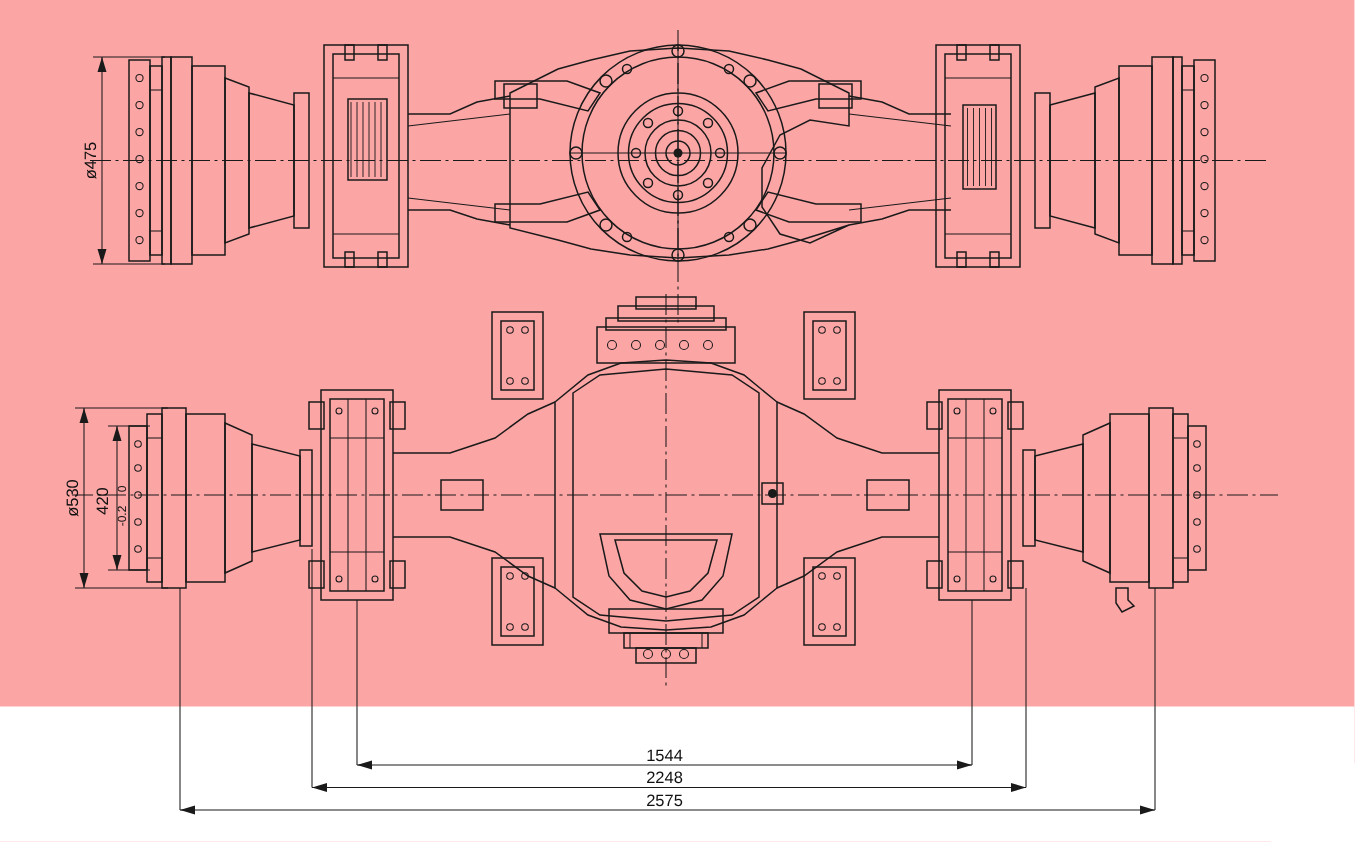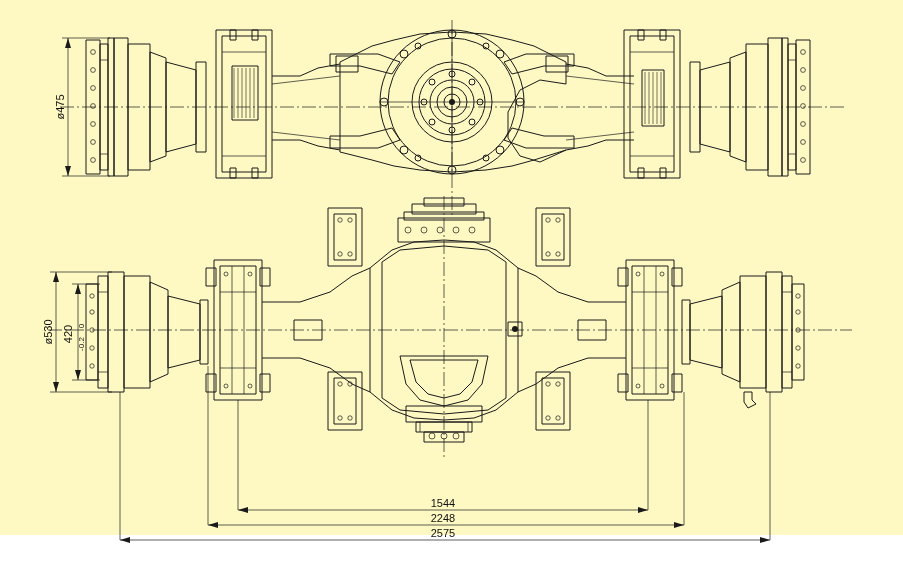--- a/index.html
+++ b/index.html
@@ -9,22 +9,22 @@
   }
   body {
     width: 903px;
     height: 561px;
     font-family: "Liberation Sans", sans-serif;
     overflow: hidden;
   }
   #drawing-root {
     position: relative;
     width: 903px;
-    height: 535px;
-    background: #fef9c3;
+    height: 471px;
+    background: #fca5a5;
   }
   svg#axle-drawing {
     display: block;
     width: 903px;
     height: 561px;
   }
   .ln {
     stroke: #1a1a1a;
     fill: none;
     stroke-width: 1;

